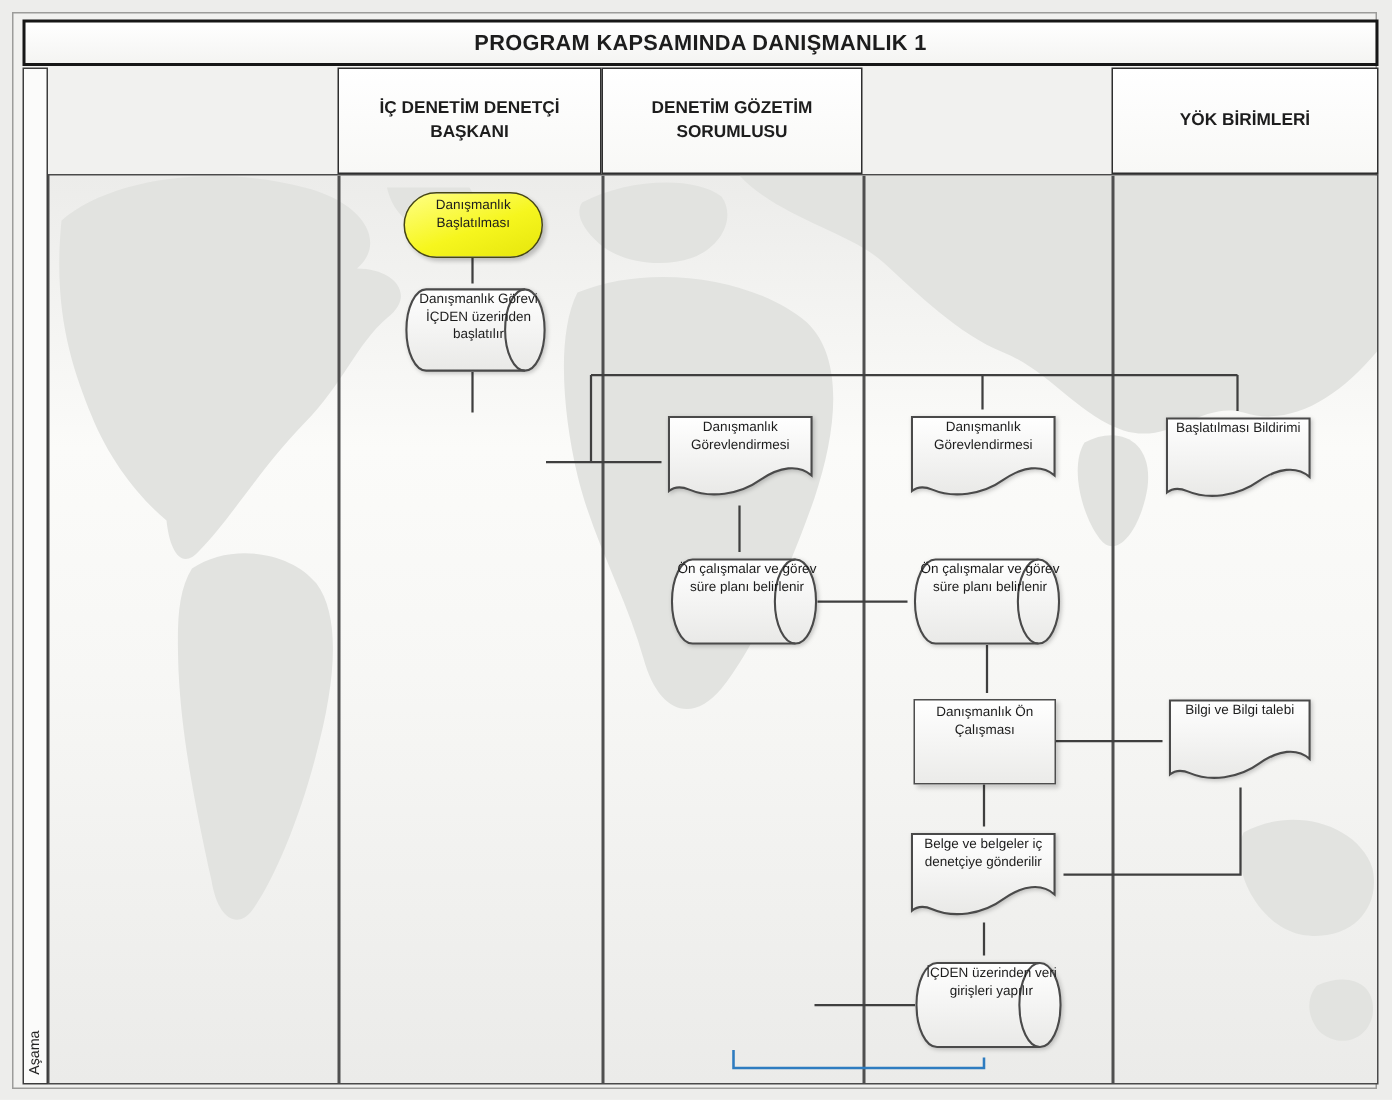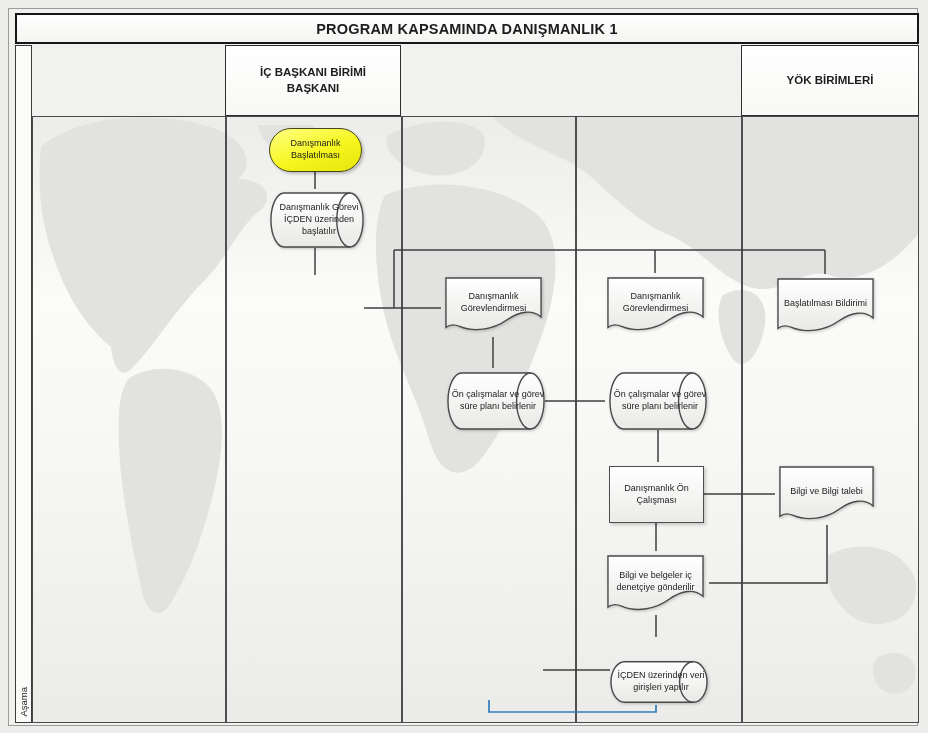--- a/index.html
+++ b/index.html
@@ -44,21 +44,21 @@
     overflow:hidden;
   }
   .map-svg{position:absolute;left:0;top:0;}
   .map-svg path{fill:#e2e3e0;}
   .lane-line{position:absolute;top:0;width:2px;height:607px;background:#4f4f4f;}
   .connectors{position:absolute;left:0;top:0;}
   .connectors path{fill:none;}
   .connectors path.flow{stroke:var(--connector,#3f3f3f);stroke-width:1.5;}
   .connectors path.feedback{stroke:var(--feedback,#2e7cc0);stroke-width:1.7;}
   .node{
-    position:absolute;display:flex;align-items:center;justify-content:center;
+    position:absolute;display:flex;align-items:flex-start;justify-content:center;
     text-align:center;font-size:9px;line-height:1.3;color:#1c1c1c;box-sizing:border-box;
   }
   .node .lbl{position:relative;z-index:2;padding:2px 4px;}
   .node-start{
     border:1.6px solid #464616;border-radius:22px;
     background:linear-gradient(160deg,#ffff85,var(--start-fill,#f6f61e) 55%,#e6e60c);
     box-shadow:2px 2px 3px rgba(0,0,0,.22);font-size:9px;
   }
   .node-process{
     border:1.4px solid #4d4d4d;
@@ -87,21 +87,22 @@
 
 <div class="frame">
 
   <div class="titlebar">PROGRAM KAPSAMINDA DANIŞMANLIK 1</div>
 
   <div class="stage-strip">
     <span class="stage-label">Aşama</span>
   </div>
 
   <div class="lane-headers">
-    <div class="lane-header" style="left:193px;width:176px">İÇ BAŞKANI BİRİMİ BAŞKANI</div>
+    <div class="lane-header" style="left:193px;width:176px">İÇ DENETİM DENETÇİ BAŞKANI</div>
+    <div class="lane-header" style="left:369px;width:174px">DENETİM GÖZETİM SORUMLUSU</div>
     <div class="lane-header" style="left:709px;width:178px">YÖK BİRİMLERİ</div>
   </div>
 
   <div class="body-area">
 
     <svg class="map-svg" width="887" height="607" viewBox="0 0 887 607">
       <path d="M8,30 C40,2 110,-8 170,8 C210,18 225,45 205,62 C230,62 245,80 225,95 C205,112 195,140 170,165 C140,196 120,230 100,250 C88,264 80,250 78,230 C60,215 40,190 28,160 C15,128 2,90 8,30 Z"></path>
       <path d="M95,262 C120,245 160,250 178,272 C195,295 190,340 178,385 C168,425 150,470 135,490 C125,503 112,495 108,470 C98,425 88,375 86,330 C85,300 85,278 95,262 Z"></path>
       <path d="M225,8 L280,8 C290,22 275,38 255,36 C238,35 228,22 225,8 Z"></path>
       <path d="M355,18 C385,2 430,0 448,14 C458,28 448,48 428,55 C408,62 380,58 366,45 C356,36 350,26 355,18 Z"></path>
@@ -201,25 +202,25 @@
       <svg class="shape-svg" viewBox="0 0 100 60" preserveAspectRatio="none">
         <path class="outline" d="M1,1 L99,1 L99,42 C90,34 77,36 64,45 C49,56 29,58 15,52 C9,49.5 4,50.5 1,53 Z"></path>
       </svg>
       <span class="lbl">Bilgi ve Bilgi talebi</span>
     </div>
 
     <div class="node node-document" style="left:574px;top:438px;width:97px;height:59px">
       <svg class="shape-svg" viewBox="0 0 100 60" preserveAspectRatio="none">
         <path class="outline" d="M1,1 L99,1 L99,42 C90,34 77,36 64,45 C49,56 29,58 15,52 C9,49.5 4,50.5 1,53 Z"></path>
       </svg>
-      <span class="lbl">Bilgi ve belgeler iç denetçiye gönderilir</span>
-    </div>
-
-
-    <div class="node node-data" style="left:577px;top:544px;width:98px;height:42px">
+      <span class="lbl">Belge ve belgeler iç denetçiye gönderilir</span>
+    </div>
+
+
+    <div class="node node-data" style="left:577px;top:524px;width:98px;height:58px">
       <svg class="shape-svg" viewBox="0 0 100 60" preserveAspectRatio="none">
         <path class="outline" d="M15,1 L85,1 A14,29 0 0 1 85,59 L15,59 A14,29 0 0 1 15,1 Z"></path>
         <path class="seam" d="M85,1 A14,29 0 0 0 85,59"></path>
       </svg>
       <span class="lbl">İÇDEN üzerinden veri girişleri yapılır</span>
     </div>
 
   </div>
 </div>
 

